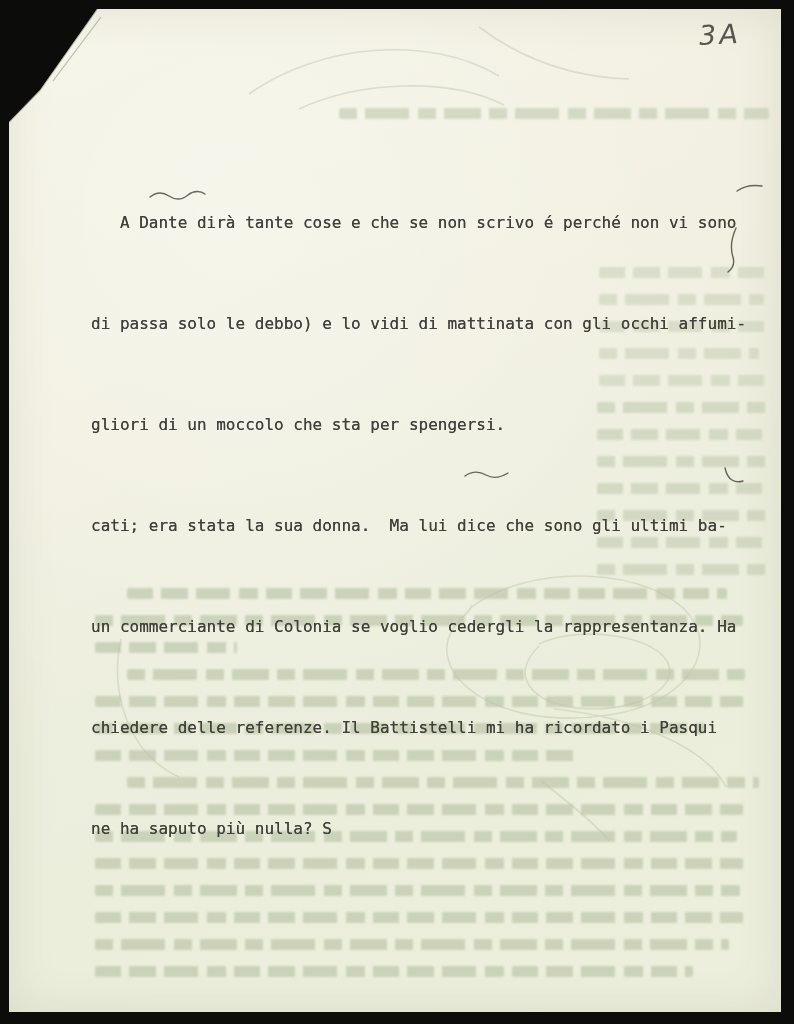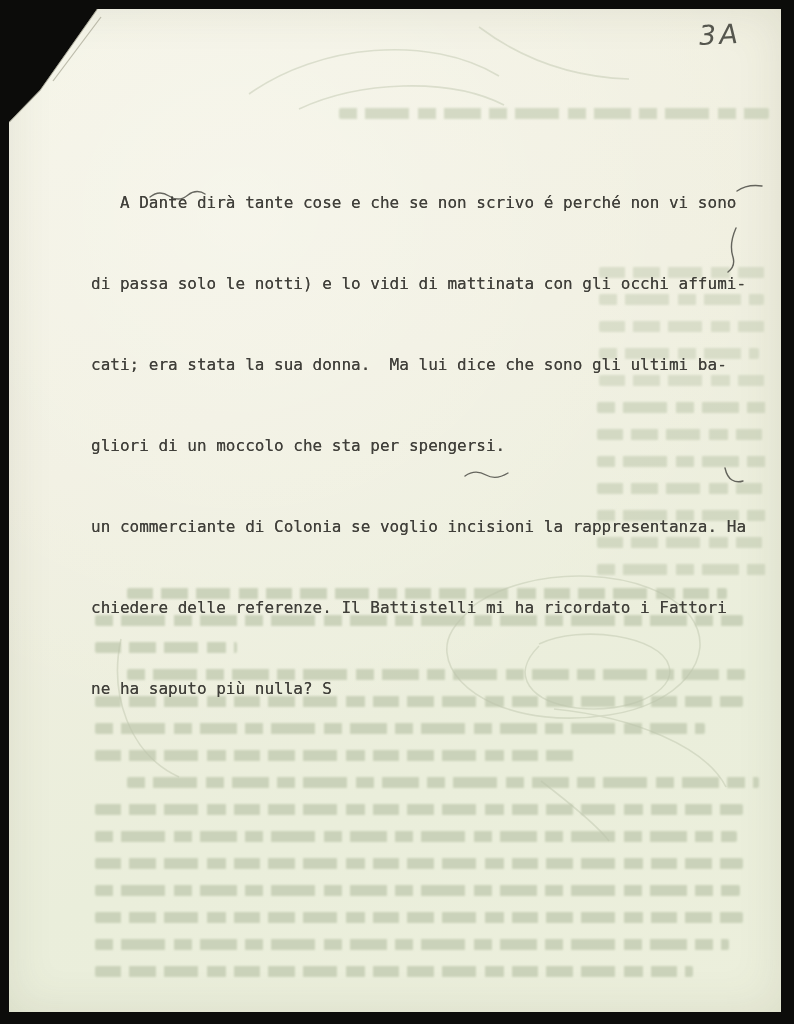--- a/index.html
+++ b/index.html
@@ -44,21 +44,21 @@
     color:#55564e;transform:rotate(-3deg);
   }
   
   .typed{
     position:absolute;left:82px;top:126px;width:665px;
     font-size:16px;line-height:27px;
     color:var(--ink);
     white-space:pre;
     text-shadow:0 0 0.6px rgba(55,55,48,0.85);
   }
-  .typed .line{height:27px;}
+  .typed .line{height:27px;margin-top:20px;}
   
   .bleed{position:absolute;left:0;top:0;width:772px;height:1003px;}
   .bl{
     position:absolute;height:11px;border-radius:2px;
     background:repeating-linear-gradient(90deg,
       var(--bleed) 0 26px, rgba(0,0,0,0) 26px 34px,
       var(--bleed) 34px 61px, rgba(0,0,0,0) 61px 69px,
       var(--bleed) 69px 103px, rgba(0,0,0,0) 103px 112px,
       var(--bleed) 112px 131px, rgba(0,0,0,0) 131px 139px);
     filter:blur(1.1px);
@@ -140,25 +140,25 @@
         <path d="M727,219 c-4,9 -6,20 -3,29 c2,7 -1,12 -5,15"></path>
         <path d="M456,467 c7,-5 14,-5 21,-1 c7,4 14,3 22,-2"></path>
         <path d="M716,459 q2,9 7,12 q5,3 11,1"></path>
       </g>
     </svg>
 
     <div class="annotation">3A</div>
 
     <div class="typed">
       <div class="line">   A Dante dirà tante cose e che se non scrivo é perché non vi sono</div>
-      <div class="line">di passa solo le notti) e lo vidi di mattinata con gli occhi affumi-</div>
+      <div class="line">di passa solo le debbo) e lo vidi di mattinata con gli occhi affumi-</div>
+      <div class="line">gliori di un moccolo che sta per spengersi.</div>
       <div class="line">cati; era stata la sua donna.  Ma lui dice che sono gli ultimi ba-</div>
-      <div class="line">gliori di un moccolo che sta per spengersi.</div>
-      <div class="line">un commerciante di Colonia se voglio incisioni la rappresentanza. Ha</div>
-      <div class="line">chiedere delle referenze. Il Battistelli mi ha ricordato i Fattori</div>
+      <div class="line">un commerciante di Colonia se voglio cedergli la rappresentanza. Ha</div>
+      <div class="line">chiedere delle referenze. Il Battistelli mi ha ricordato i Pasqui</div>
       <div class="line">ne ha saputo più nulla? S</div>
       
       
       
       
     </div>
 
   </div>
 </div>
 

